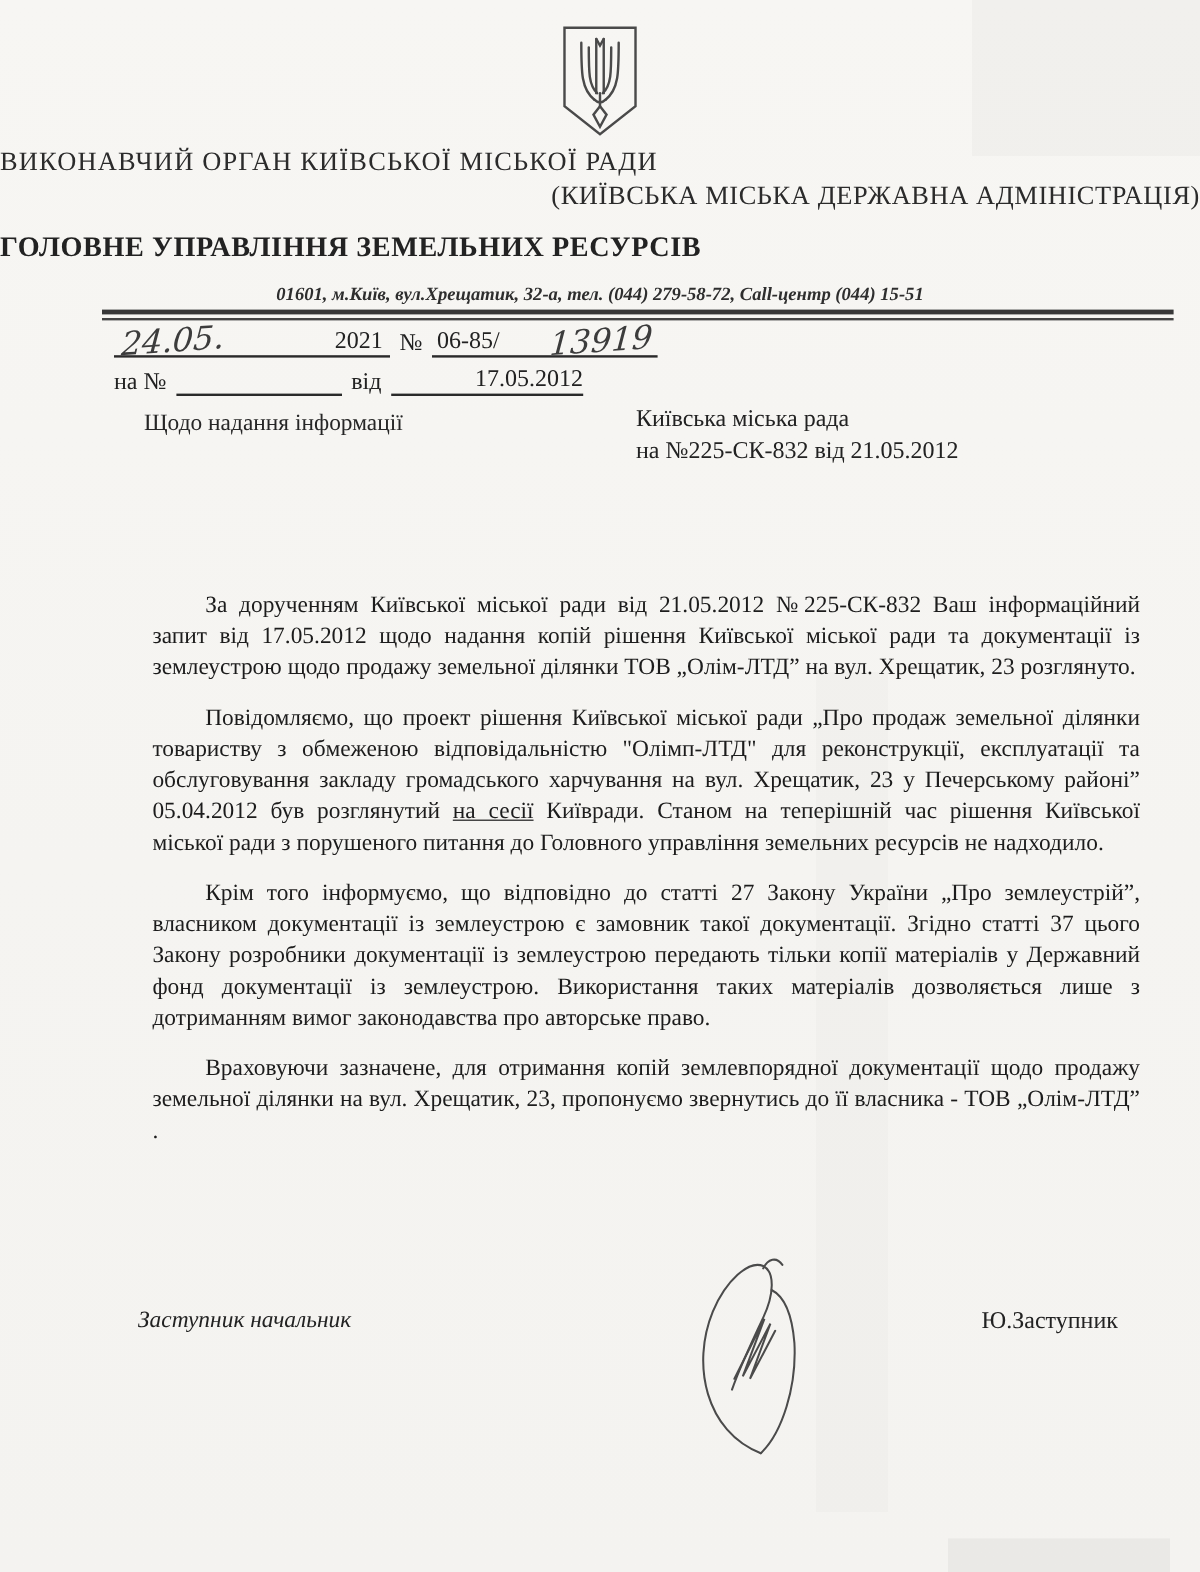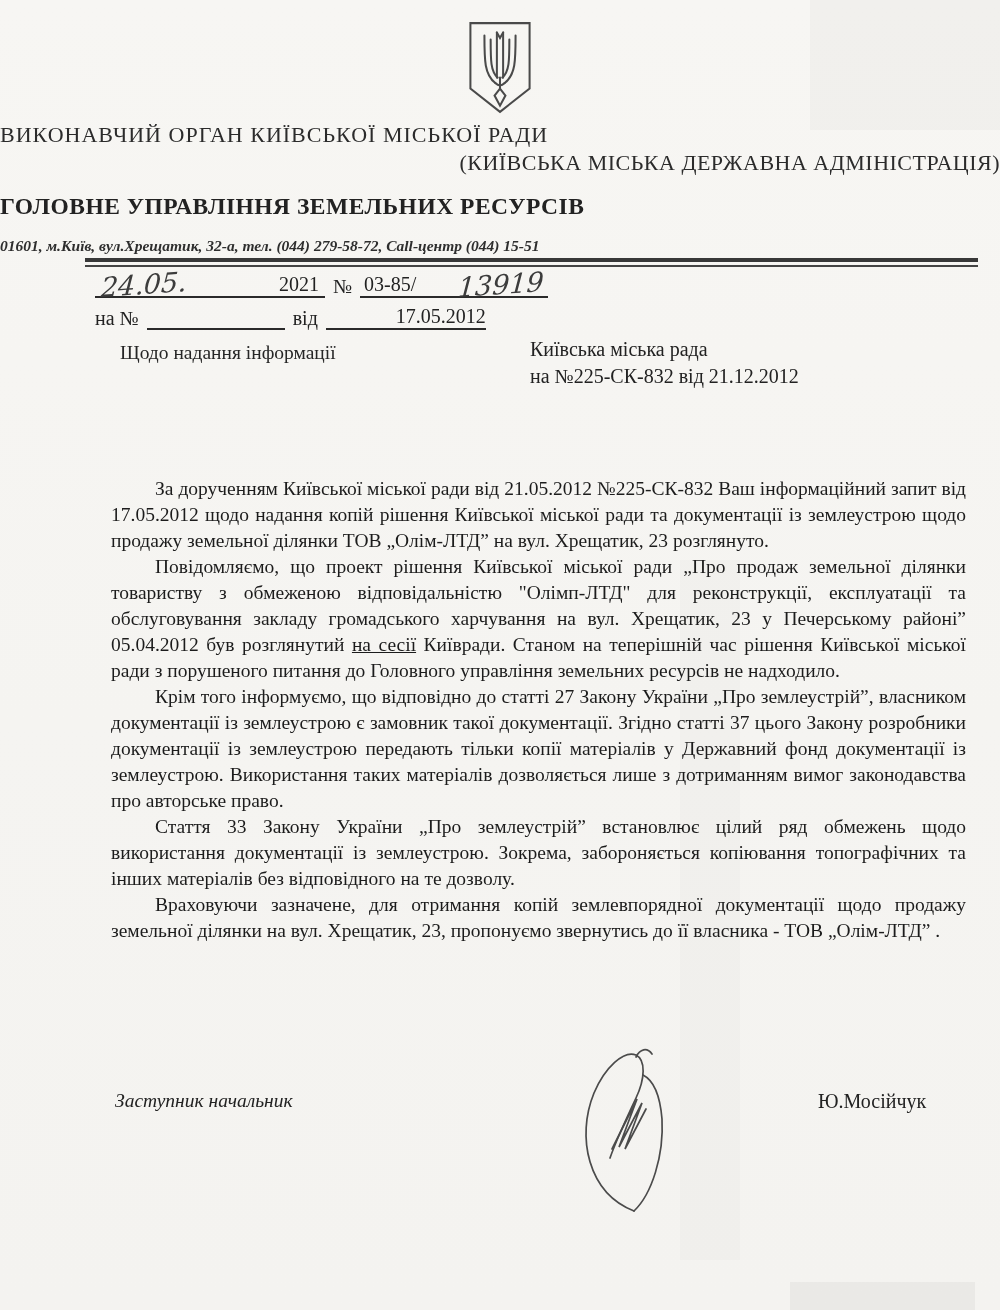--- a/index.html
+++ b/index.html
@@ -21,21 +21,21 @@
 
   .emblem { position: absolute; left: 50%; top: 20px; transform: translateX(-50%); }
   .emblem svg { display: block; }
 
   .org1 { position: absolute; top: 122px; left: 0; width: 100%; 
           font-size: 22px; letter-spacing: 1px; color: #2b2b2b; }
   .org2 { position: absolute; top: 150px; left: 0; width: 100%; text-align: right;
           font-size: 22px; letter-spacing: 0.5px; color: #2b2b2b; }
   .dept { position: absolute; top: 193px; left: 0; width: 100%; text-align: left;
           font-size: 23.5px; font-weight: bold; letter-spacing: 0.5px; color: #222; }
-  .addr { position: absolute; top: 237px; left: 0; width: 100%; text-align: left;
+  .addr { position: absolute; top: 237px; left: 0; width: 100%; text-align: center;
           font-size: 15.5px; font-style: italic; font-weight: bold; color: #2e2e2e; }
 
   .rule { position: absolute; left: 85px; top: 258px; width: 893px; height: 3px;
           border-top: 4px solid #383838; border-bottom: 2px solid #444; }
 
   .ref { position: absolute; left: 95px; top: 266px; font-size: 20px; color: #222; }
   .ref-row { display: flex; align-items: flex-end; height: 32px; }
   .useg { display: inline-flex; justify-content: space-between; align-items: flex-end;
           border-bottom: 2px solid #2a2a2a; }
   .useg1 { width: 218px; padding: 0 6px; }
@@ -47,21 +47,21 @@
           font-size: 27px; line-height: 22px; display: inline-block;
           transform: rotate(-4deg) skewX(-8deg); }
   .nsign { margin: 0 2px 0 8px; }
 
   .subject { position: absolute; left: 120px; top: 342px; font-size: 19.5px; color: #262626; }
   .recipient { position: absolute; left: 530px; top: 336px; font-size: 20px;
                line-height: 27px; color: #222; }
 
   .body-text { position: absolute; left: 111px; top: 476px; width: 855px;
                font-size: 19.5px; line-height: 26px; text-align: justify; color: #1c1c1c; }
-  .body-text p { margin: 0; text-indent: 44px; }
+  .body-text p { margin: 16px; text-indent: 44px; }
   .u-inline { text-decoration: underline; }
 
   .sig-position { position: absolute; left: 115px; top: 1090px; font-size: 19.5px; color: #222; font-style: italic; }
   .sig-name { position: absolute; left: 818px; top: 1090px; font-size: 20px; color: #222; }
   .sig-scribble { position: absolute; left: 548px; top: 1045px; }
 </style>
 </head>
 <body>
 
 <div class="page">
@@ -94,52 +94,51 @@
   <div class="rule"></div>
 
   <div class="ref">
     <div class="ref-row">
       <span class="useg useg1">
         <span class="hand">24.05.</span>
         <span>2021</span>
       </span>
       <span class="nsign">№</span>
       <span class="useg useg2">
-        <span>03-85/</span>
+        <span>06-85/</span>
         <span class="hand">13919</span>
       </span>
     </div>
     <div class="ref-row">
       <span>на №</span>
       <span class="ublank"></span>
       <span>від</span>
       <span class="useg3">
         <span>17.05.2012</span>
       </span>
     </div>
   </div>
 
   <div class="subject">Щодо надання інформації</div>
   <div class="recipient">
     <div>Київська міська рада</div>
-    <div>на №225-СК-832  від 21.12.2012</div>
+    <div>на №225-СК-832  від 21.05.2012</div>
   </div>
 
   <div class="body-text">
     <p>За дорученням Київської міської ради від 21.05.2012 №225-СК-832 Ваш інформаційний запит від 17.05.2012 щодо надання копій рішення Київської міської ради та документації із землеустрою щодо продажу земельної ділянки ТОВ „Олім-ЛТД” на вул. Хрещатик, 23 розглянуто.</p>
     <p><span>Повідомляємо, що проект рішення Київської міської ради „Про продаж земельної ділянки товариству з обмеженою відповідальністю "Олімп-ЛТД" для реконструкції, експлуатації та обслуговування закладу громадського харчування на вул. Хрещатик, 23 у Печерському районі” 05.04.2012 був розглянутий </span><span class="u-inline">на сесії</span><span> Київради. Станом на теперішній час рішення Київської міської ради з порушеного питання до Головного управління земельних ресурсів не надходило.</span></p>
     <p>Крім того інформуємо, що відповідно до статті 27 Закону України „Про землеустрій”, власником документації із землеустрою є замовник такої документації. Згідно статті 37 цього Закону розробники документації із землеустрою передають тільки копії матеріалів у Державний фонд документації із землеустрою. Використання таких матеріалів дозволяється лише з дотриманням вимог законодавства про авторське право.</p>
-    <p>Стаття 33 Закону України „Про землеустрій” встановлює цілий ряд обмежень щодо використання документації із землеустрою. Зокрема, забороняється копіювання топографічних та інших матеріалів без відповідного на те дозволу.</p>
     <p>Враховуючи зазначене, для отримання копій землевпорядної документації щодо продажу земельної ділянки на вул. Хрещатик, 23, пропонуємо звернутись до її власника - ТОВ „Олім-ЛТД” .</p>
   </div>
 
   <div class="sig-position">Заступник начальник</div>
   <div class="sig-scribble">
     <svg width="150" height="170" viewBox="0 0 150 170" fill="none" stroke="#4b4b4b" stroke-width="1.7" stroke-linecap="round">
       <path d="M86 166 C40 148 28 92 46 48 C57 22 76 5 88 10 C98 15 97 34 88 53 C79 72 68 96 62 113"></path>
       <path d="M86 166 C104 149 116 110 114 74 C112 50 105 35 95 30"></path>
       <path d="M64 104 L89 54 L71 102 L94 58 L77 104 L98 64"></path>
       <path d="M88 12 C92 4 99 2 104 9"></path>
     </svg>
   </div>
-  <div class="sig-name">Ю.Мосійчук</div>
+  <div class="sig-name">Ю.Заступник</div>
 
 </div>
 
 </body></html>

